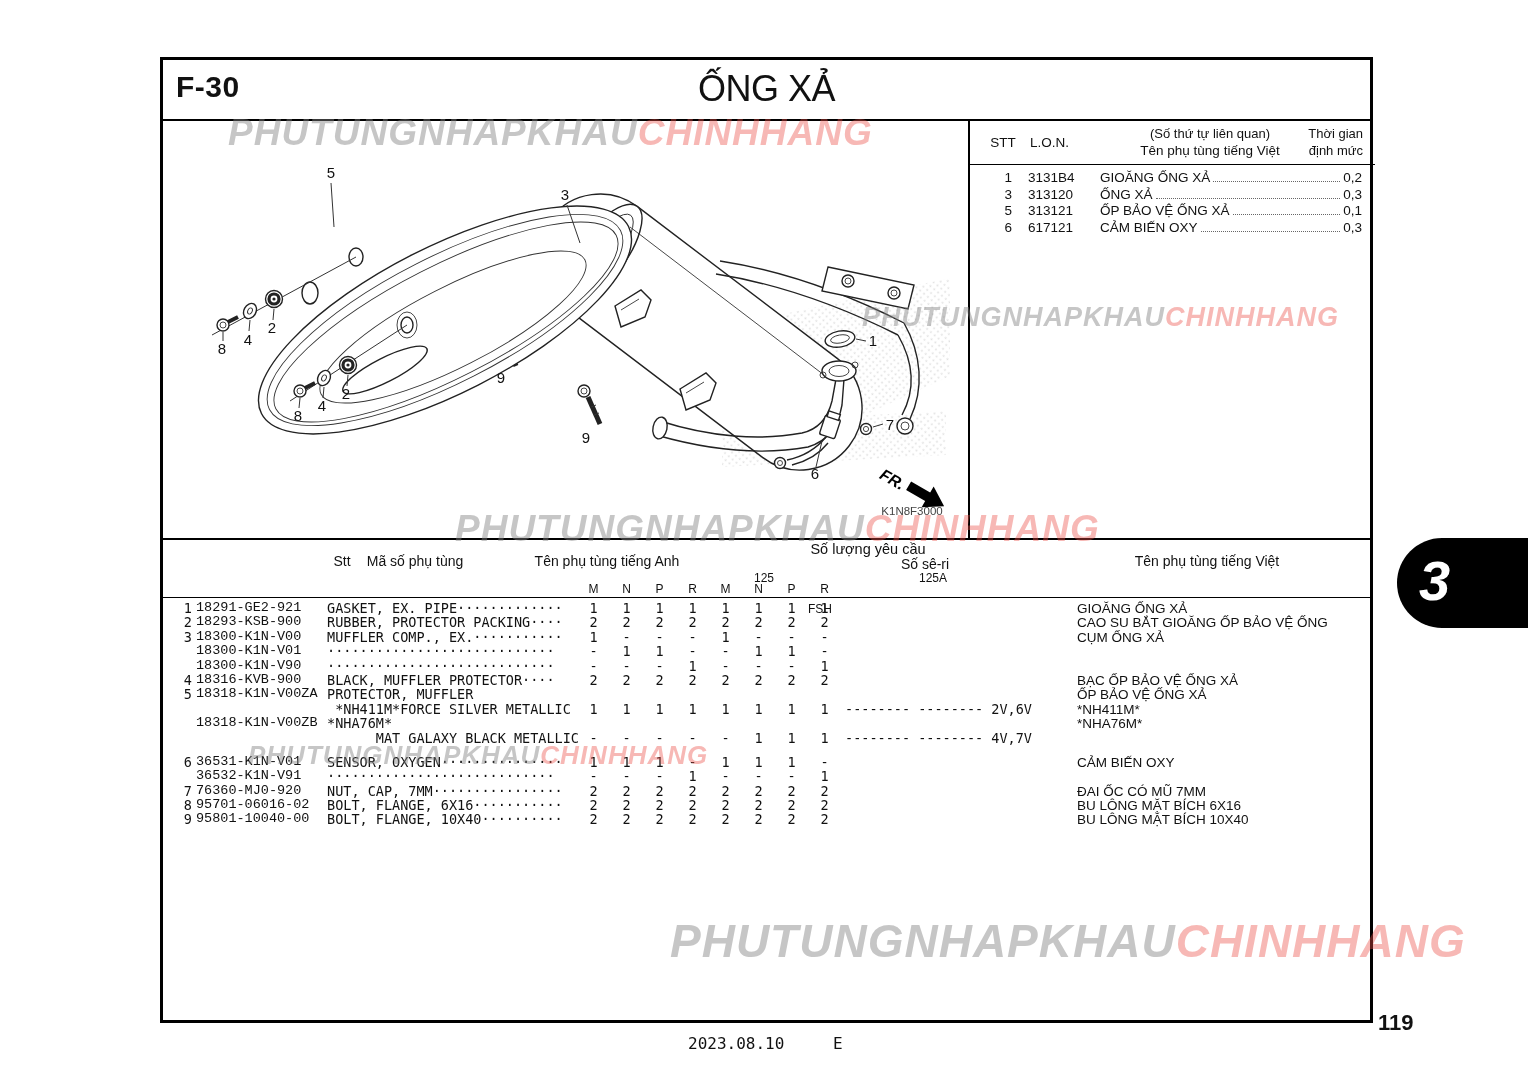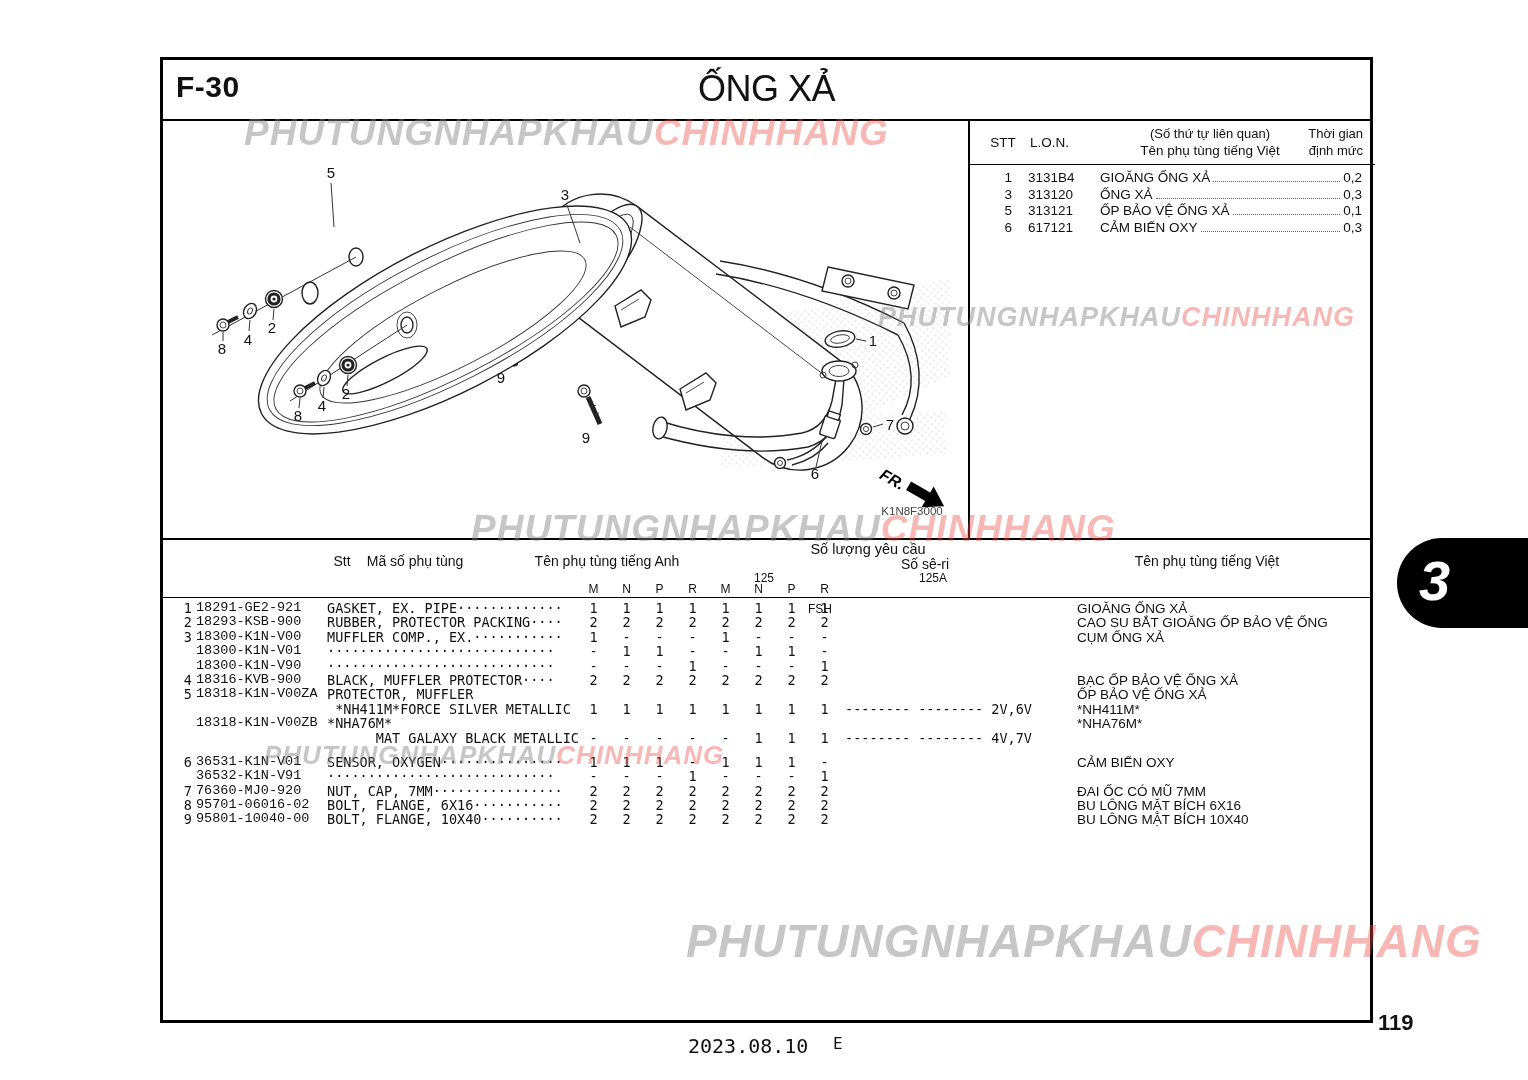--- a/index.html
+++ b/index.html
@@ -8,21 +8,21 @@
   .abs{position:absolute;}
   
   .sheet{left:160px;top:57px;width:1213px;height:966px;border:3px solid #000;box-sizing:border-box;}
   .hline{border-top:2.5px solid #000;height:0;}
   .vline{border-left:2px solid #000;width:0;}
   .thin{border-top:1.8px solid #000;}
   
   .fcode{left:176px;top:70px;font-size:30px;font-weight:700;letter-spacing:.5px;}
   .ptitle{left:160px;top:68px;width:1213px;text-align:center;font-size:36px;letter-spacing:-.5px;}
   
-  .wm{position:absolute;font-style:italic;font-weight:700;white-space:nowrap;letter-spacing:1px;pointer-events:none;z-index:6;margin-left:16px;}
+  .wm{position:absolute;font-style:italic;font-weight:700;white-space:nowrap;letter-spacing:1px;pointer-events:none;z-index:6;}
   .wm .g{color:rgba(128,128,128,.45);}
   .wm .r{color:rgba(236,78,70,.40);}
   
   .ref{left:968px;top:121px;width:407px;height:419px;}
   .rh{position:absolute;font-size:13.5px;}
   .ref-underline{position:absolute;left:0;top:43px;width:100%;border-top:1.8px solid #000;}
   #ref-rows{position:absolute;left:0;top:49px;width:100%;}
   .ref-row{display:flex;align-items:baseline;height:16.5px;font-size:13.5px;padding-right:13px;box-sizing:border-box;}
   .rt-stt{width:44px;text-align:right;flex:0 0 auto;}
   .rt-lon{width:62px;margin-left:16px;flex:0 0 auto;}
@@ -46,21 +46,21 @@
   
   svg text{font-family:"Liberation Sans","DejaVu Sans",sans-serif;}
   .ln{stroke:#222;stroke-width:1.4;}
   .ln2{stroke:#333;stroke-width:.9;fill:none;}
   .ld{stroke:#333;stroke-width:1;}
   .cl{font-size:15px;fill:#111;text-anchor:middle;}
   
   .tab3{left:1397px;top:538px;width:131px;height:90px;background:#000;border-radius:45px 0 0 45px;
         color:#fff;font-size:56px;font-weight:700;font-style:italic;line-height:86px;padding-left:22px;box-sizing:border-box;z-index:7;}
   
-  .f-date{left:688px;top:1034px;font-family:"DejaVu Sans Mono",monospace;font-size:20px;}
+  .f-date{left:688px;top:1034px;font-family:"DejaVu Sans Mono",monospace;font-size:16px;}
   .f-rev{left:833px;top:1034px;font-family:"DejaVu Sans Mono",monospace;font-size:16px;}
   .f-page{left:1378px;top:1010px;font-size:22px;font-weight:700;}
 </style>
 </head>
 <body>
 
 <div class="page">
 
   <div class="abs sheet"></div>
   <div class="abs hline" style="left:160px;top:119px;width:1213px;"></div>

